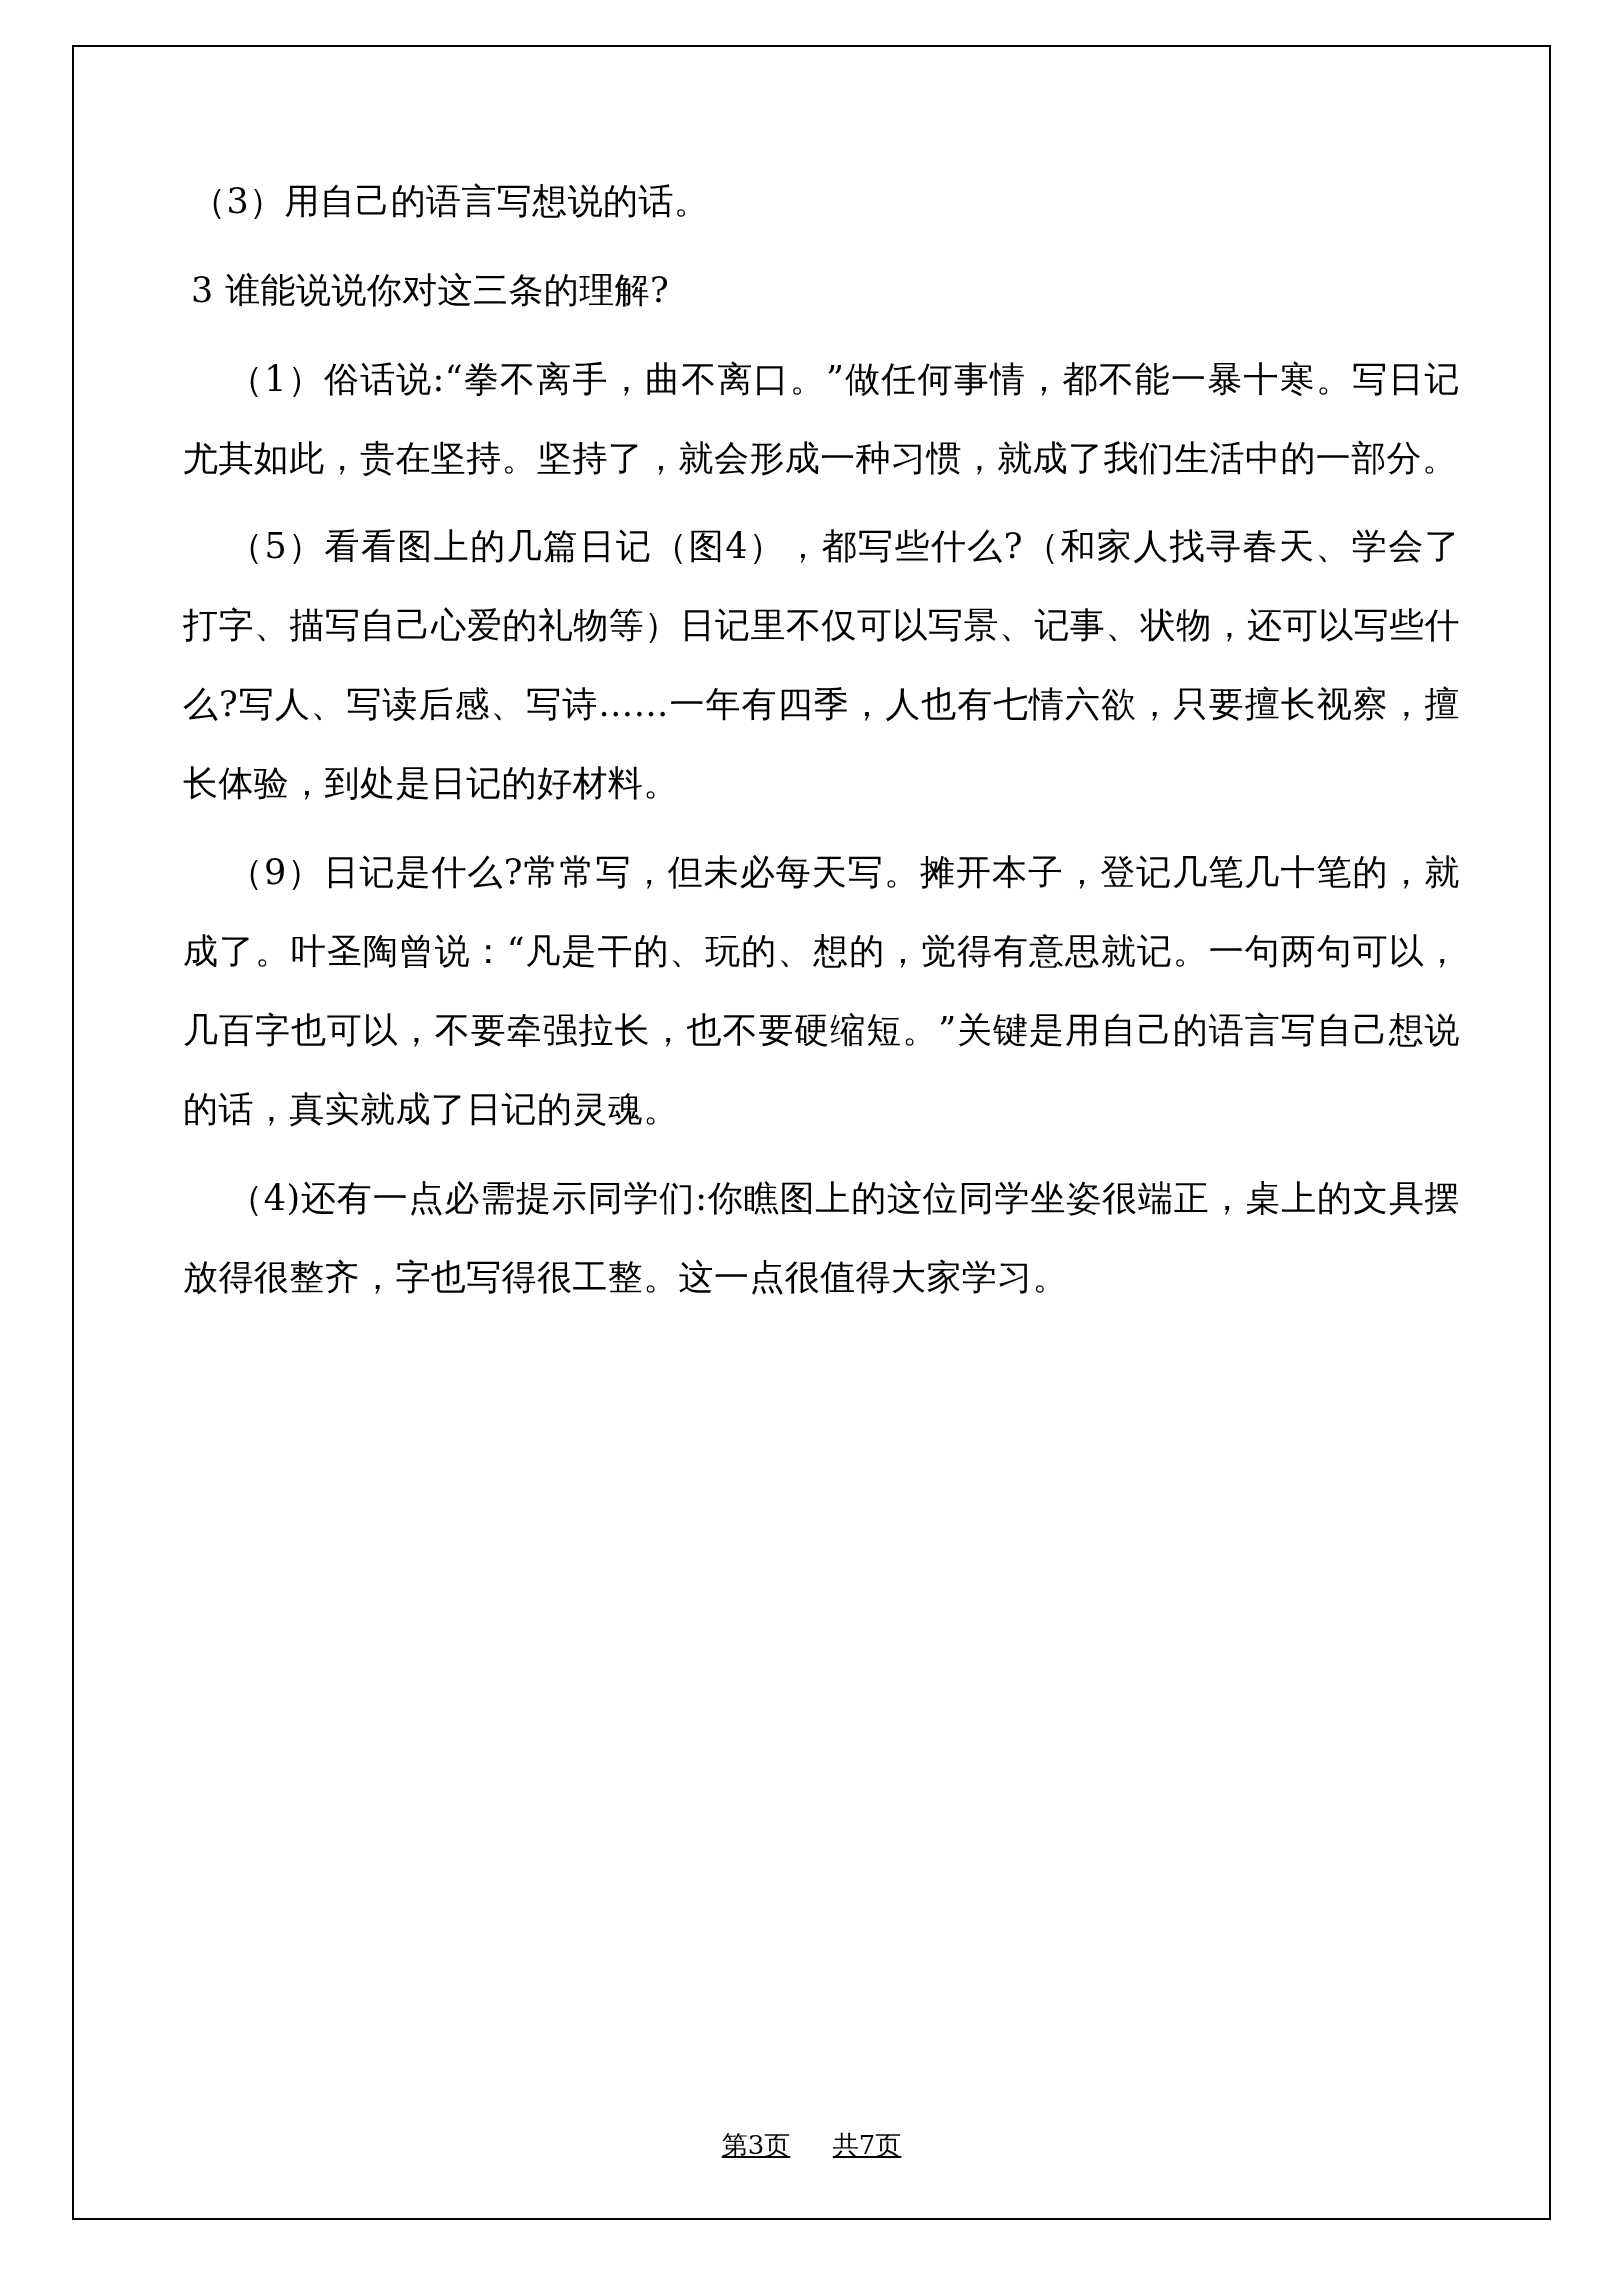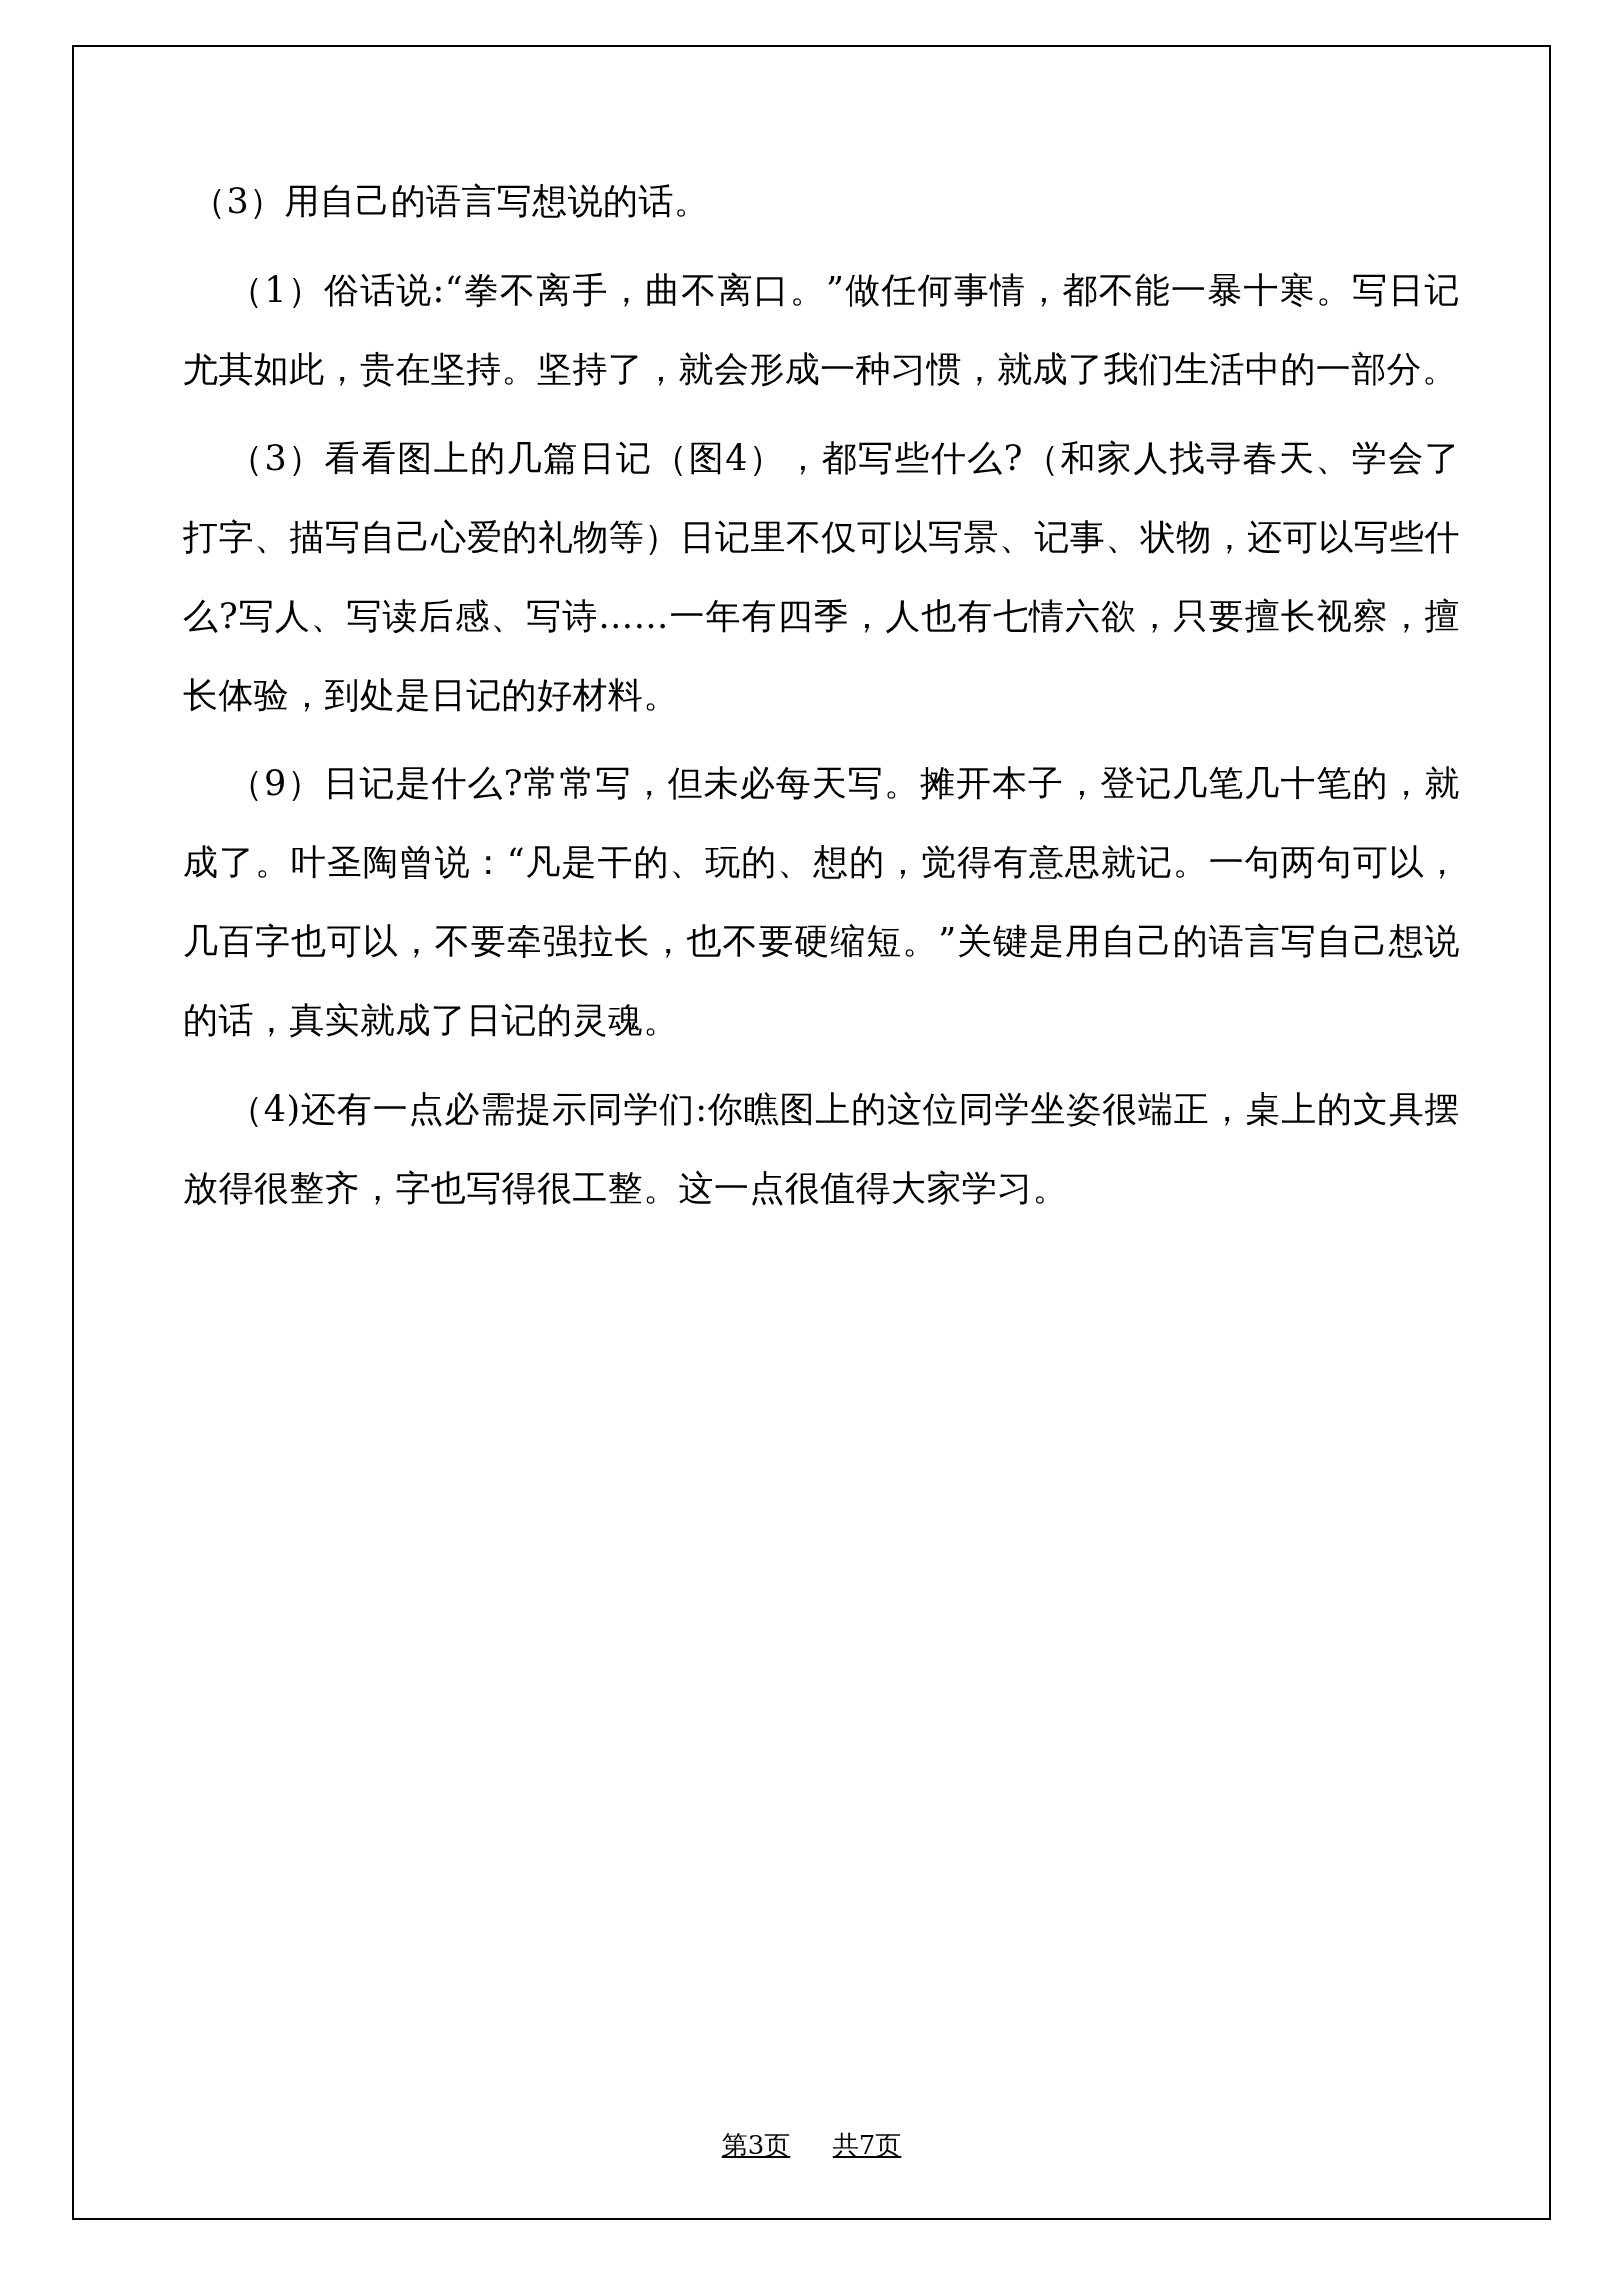--- a/index.html
+++ b/index.html
@@ -69,22 +69,23 @@
   }
 </style>
 </head>
 <body>
 
 <div class="page">
   <div class="page-border"></div>
 
   <div class="content">
     <p class="para indent-small">（3）用自己的语言写想说的话。</p>
+    <p class="para indent-small">3 谁能说说你对这三条的理解?</p>
     <p class="para indent">（1）俗话说:“拳不离手，曲不离口。”做任何事情，都不能一暴十寒。写日记尤其如此，贵在坚持。坚持了，就会形成一种习惯，就成了我们生活中的一部分。</p>
-    <p class="para indent">（3）看看图上的几篇日记（图4），都写些什么?（和家人找寻春天、学会了打字、描写自己心爱的礼物等）日记里不仅可以写景、记事、状物，还可以写些什么?写人、写读后感、写诗……一年有四季，人也有七情六欲，只要擅长视察，擅长体验，到处是日记的好材料。</p>
+    <p class="para indent">（5）看看图上的几篇日记（图4），都写些什么?（和家人找寻春天、学会了打字、描写自己心爱的礼物等）日记里不仅可以写景、记事、状物，还可以写些什么?写人、写读后感、写诗……一年有四季，人也有七情六欲，只要擅长视察，擅长体验，到处是日记的好材料。</p>
     <p class="para indent">（9）日记是什么?常常写，但未必每天写。摊开本子，登记几笔几十笔的，就成了。叶圣陶曾说：“凡是干的、玩的、想的，觉得有意思就记。一句两句可以，几百字也可以，不要牵强拉长，也不要硬缩短。”关键是用自己的语言写自己想说的话，真实就成了日记的灵魂。</p>
     <p class="para indent">（4)还有一点必需提示同学们:你瞧图上的这位同学坐姿很端正，桌上的文具摆放得很整齐，字也写得很工整。这一点很值得大家学习。</p>
   </div>
 
   <div class="footer">
     <span>第3页</span>
     <span class="gap"></span>
     <span>共7页</span>
   </div>
 </div>

